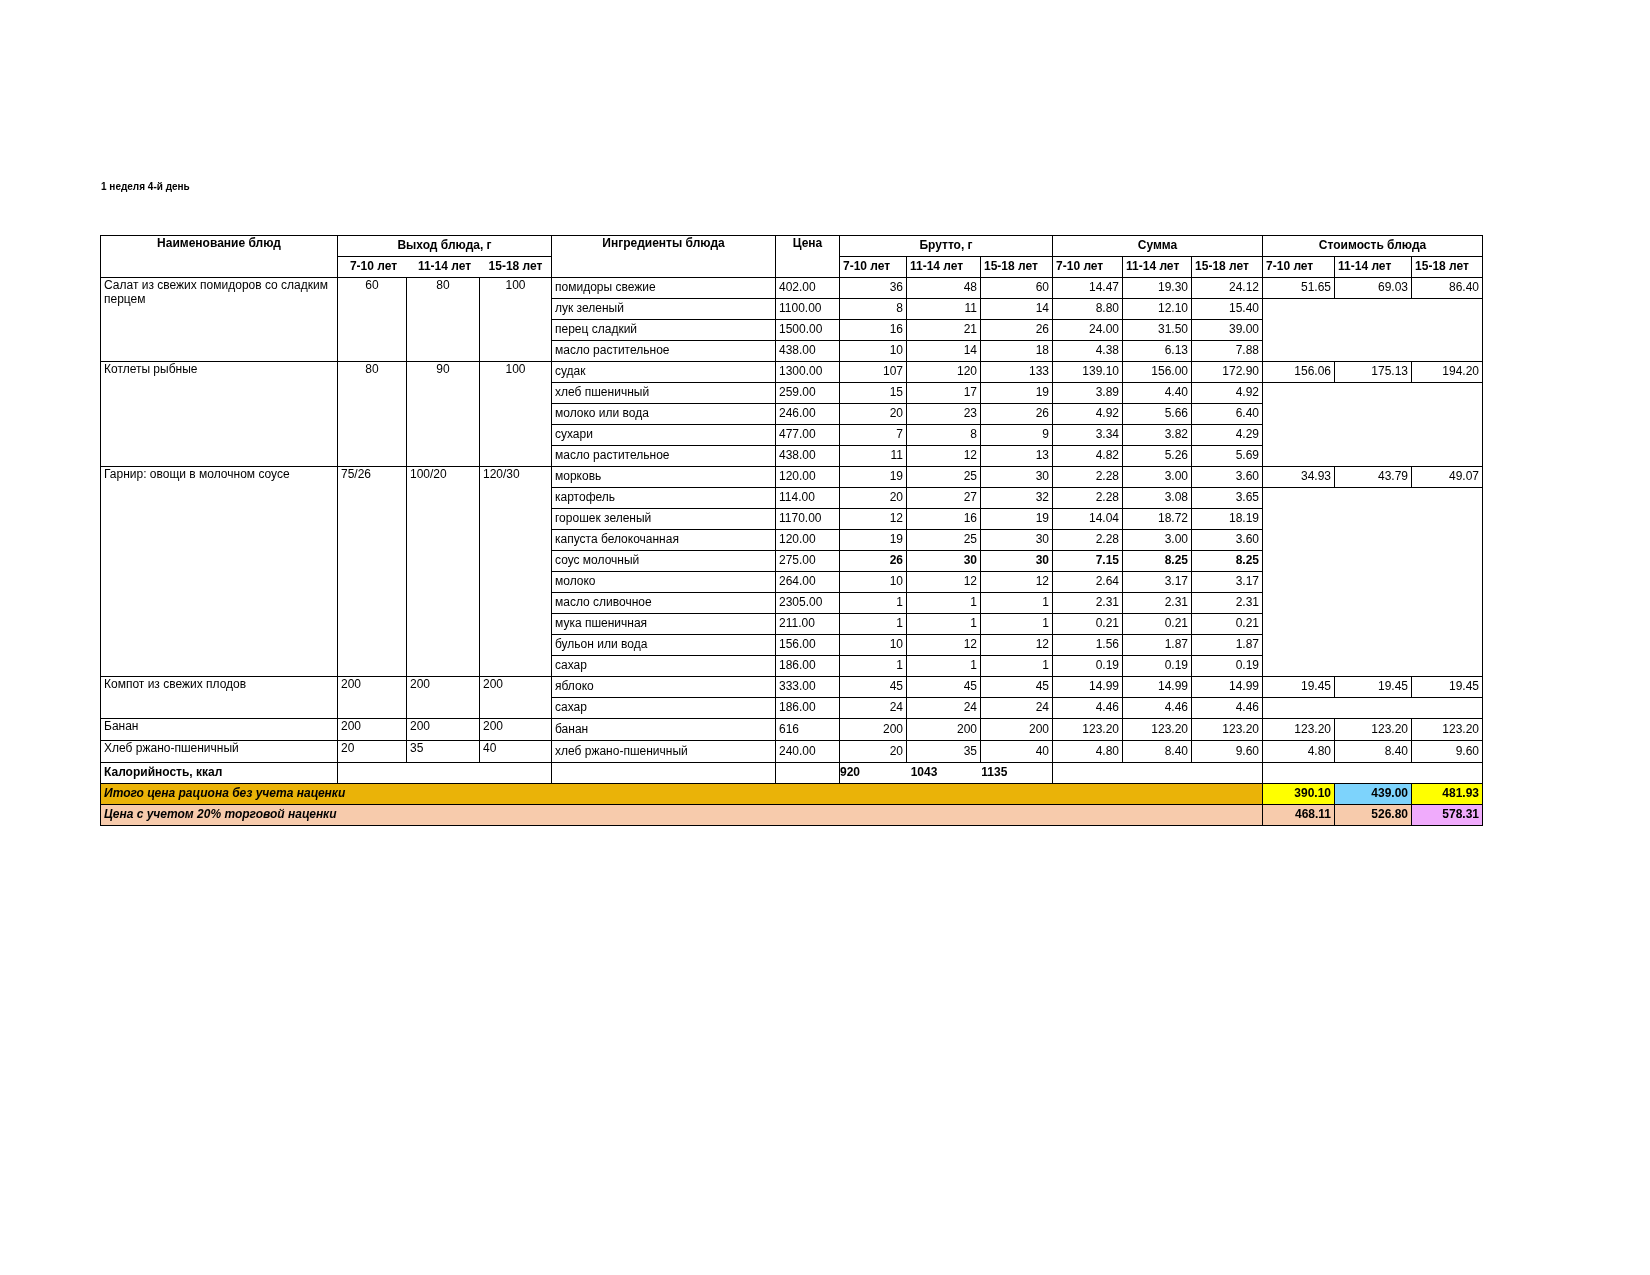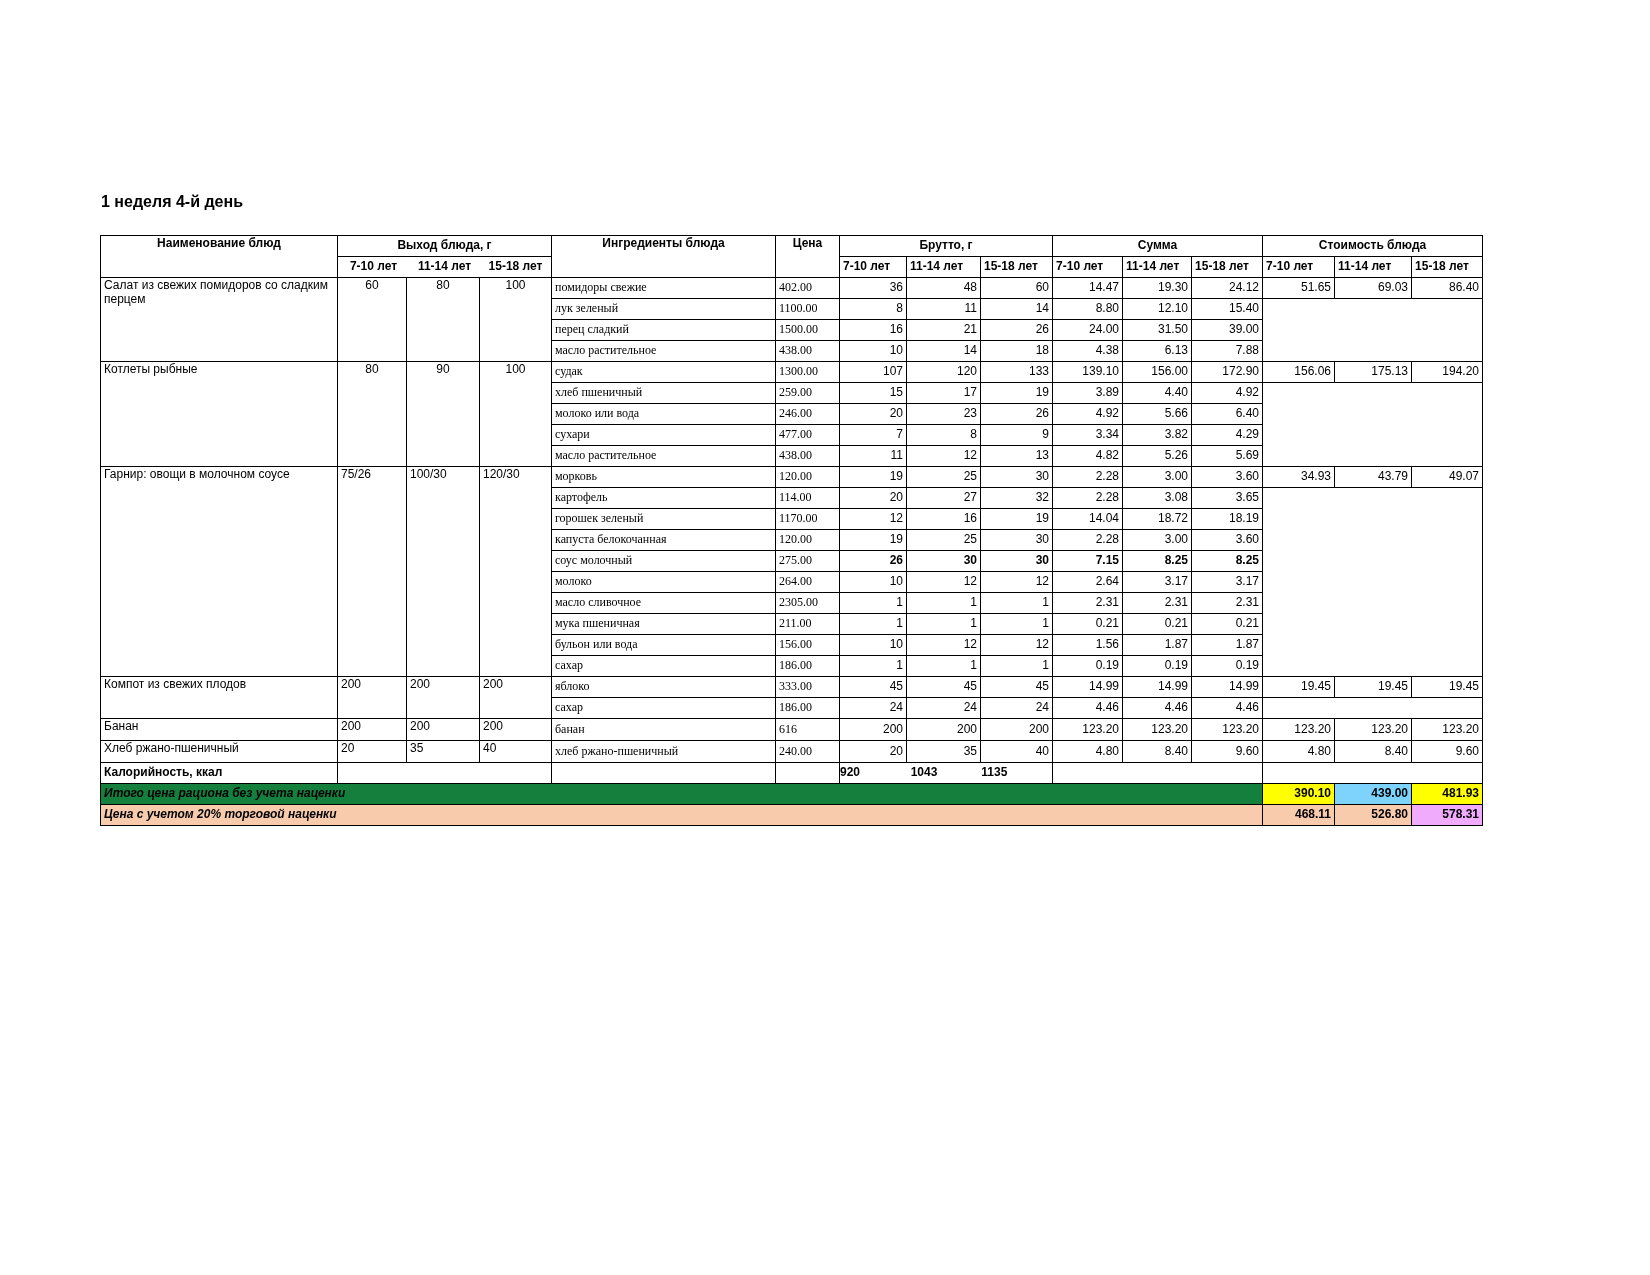--- a/index.html
+++ b/index.html
@@ -1,41 +1,41 @@
 <!DOCTYPE html>
 <html><head>
 <meta charset="utf-8">
 <style>
   html,body{margin:0;padding:0;}
   body{
     width:1650px;height:1275px;position:relative;background:#ffffff;
     font-family:"Liberation Sans", sans-serif;color:#000;
   }
   .page-title{
-    position:absolute;left:101px;top:193px;
-    font-size:16px;font-weight:700;
+    position:absolute;left:101px;top:181px;
+    font-size:10px;font-weight:700;
   }
   table.menu{
     position:absolute;left:100px;top:235px;
     border-collapse:collapse;table-layout:fixed;width:1382px;border-radius:8px;
   }
   td,th{
     border:1px solid #000;
     font-size:12px;line-height:1.15;
     padding:0 3px;height:20px;
     overflow:hidden;white-space:nowrap;
     vertical-align:middle;
   }
   thead tr.h1{height:20px}
   thead tr.h2{height:19px}
   th{font-weight:700;text-align:center;}
   th.age{text-align:left;}
   .vtop{vertical-align:top;padding-top:1px;}
   .dish{white-space:normal;text-align:left;}
-  .ing,.price{text-align:left;font-family:Liberation Serif, serif;}
+  .ing,.price{text-align:left;}
   .num{text-align:right;}
   .b{font-weight:700;}
   .ac{text-align:center;}
   .al{text-align:left;}
   .nopad{padding:0;}
   .splitwrap{display:flex;width:100%;}
   .oseg{flex:1;text-align:center;font-weight:700;}
   .seg{flex:1;text-align:left;padding-right:3px;font-weight:700;}
   .total-label{font-weight:700;font-style:italic;text-align:left;}
 </style>
@@ -194,21 +194,21 @@
         <td class="num">11</td>
         <td class="num">12</td>
         <td class="num">13</td>
         <td class="num">4.82</td>
         <td class="num">5.26</td>
         <td class="num">5.69</td>
       </tr>
       <tr>
         <td class="dish vtop" rowspan="10">Гарнир: овощи в молочном соусе</td>
         <td class="vtop al" rowspan="10">75/26</td>
-        <td class="vtop al" rowspan="10">100/30</td>
+        <td class="vtop al" rowspan="10">100/20</td>
         <td class="vtop al" rowspan="10">120/30</td>
         <td class="ing">морковь</td>
         <td class="price">120.00</td>
         <td class="num">19</td>
         <td class="num">25</td>
         <td class="num">30</td>
         <td class="num">2.28</td>
         <td class="num">3.00</td>
         <td class="num">3.60</td>
         <td class="num">34.93</td>
@@ -377,21 +377,21 @@
           <div class="splitwrap">
             <span class="seg">920</span>
             <span class="seg">1043</span>
             <span class="seg">1135</span>
           </div>
         </td>
         <td colspan="3"></td>
         <td colspan="3"></td>
       </tr>
       <tr>
-        <td colspan="12" class="total-label" style="background:#15803d">Итого цена рациона без учета наценки</td>
+        <td colspan="12" class="total-label" style="background:#eab308">Итого цена рациона без учета наценки</td>
         <td class="num b" style="background:#FFFF00">390.10</td>
         <td class="num b" style="background:#7dd3fc">439.00</td>
         <td class="num b" style="background:#FFFF00">481.93</td>
       </tr>
       <tr>
         <td colspan="12" class="total-label" style="background:#F7CBAC">Цена с учетом 20% торговой наценки</td>
         <td class="num b" style="background:#F7CBAC">468.11</td>
         <td class="num b" style="background:#F7CBAC">526.80</td>
         <td class="num b" style="background:#f0abfc">578.31</td>
       </tr>

